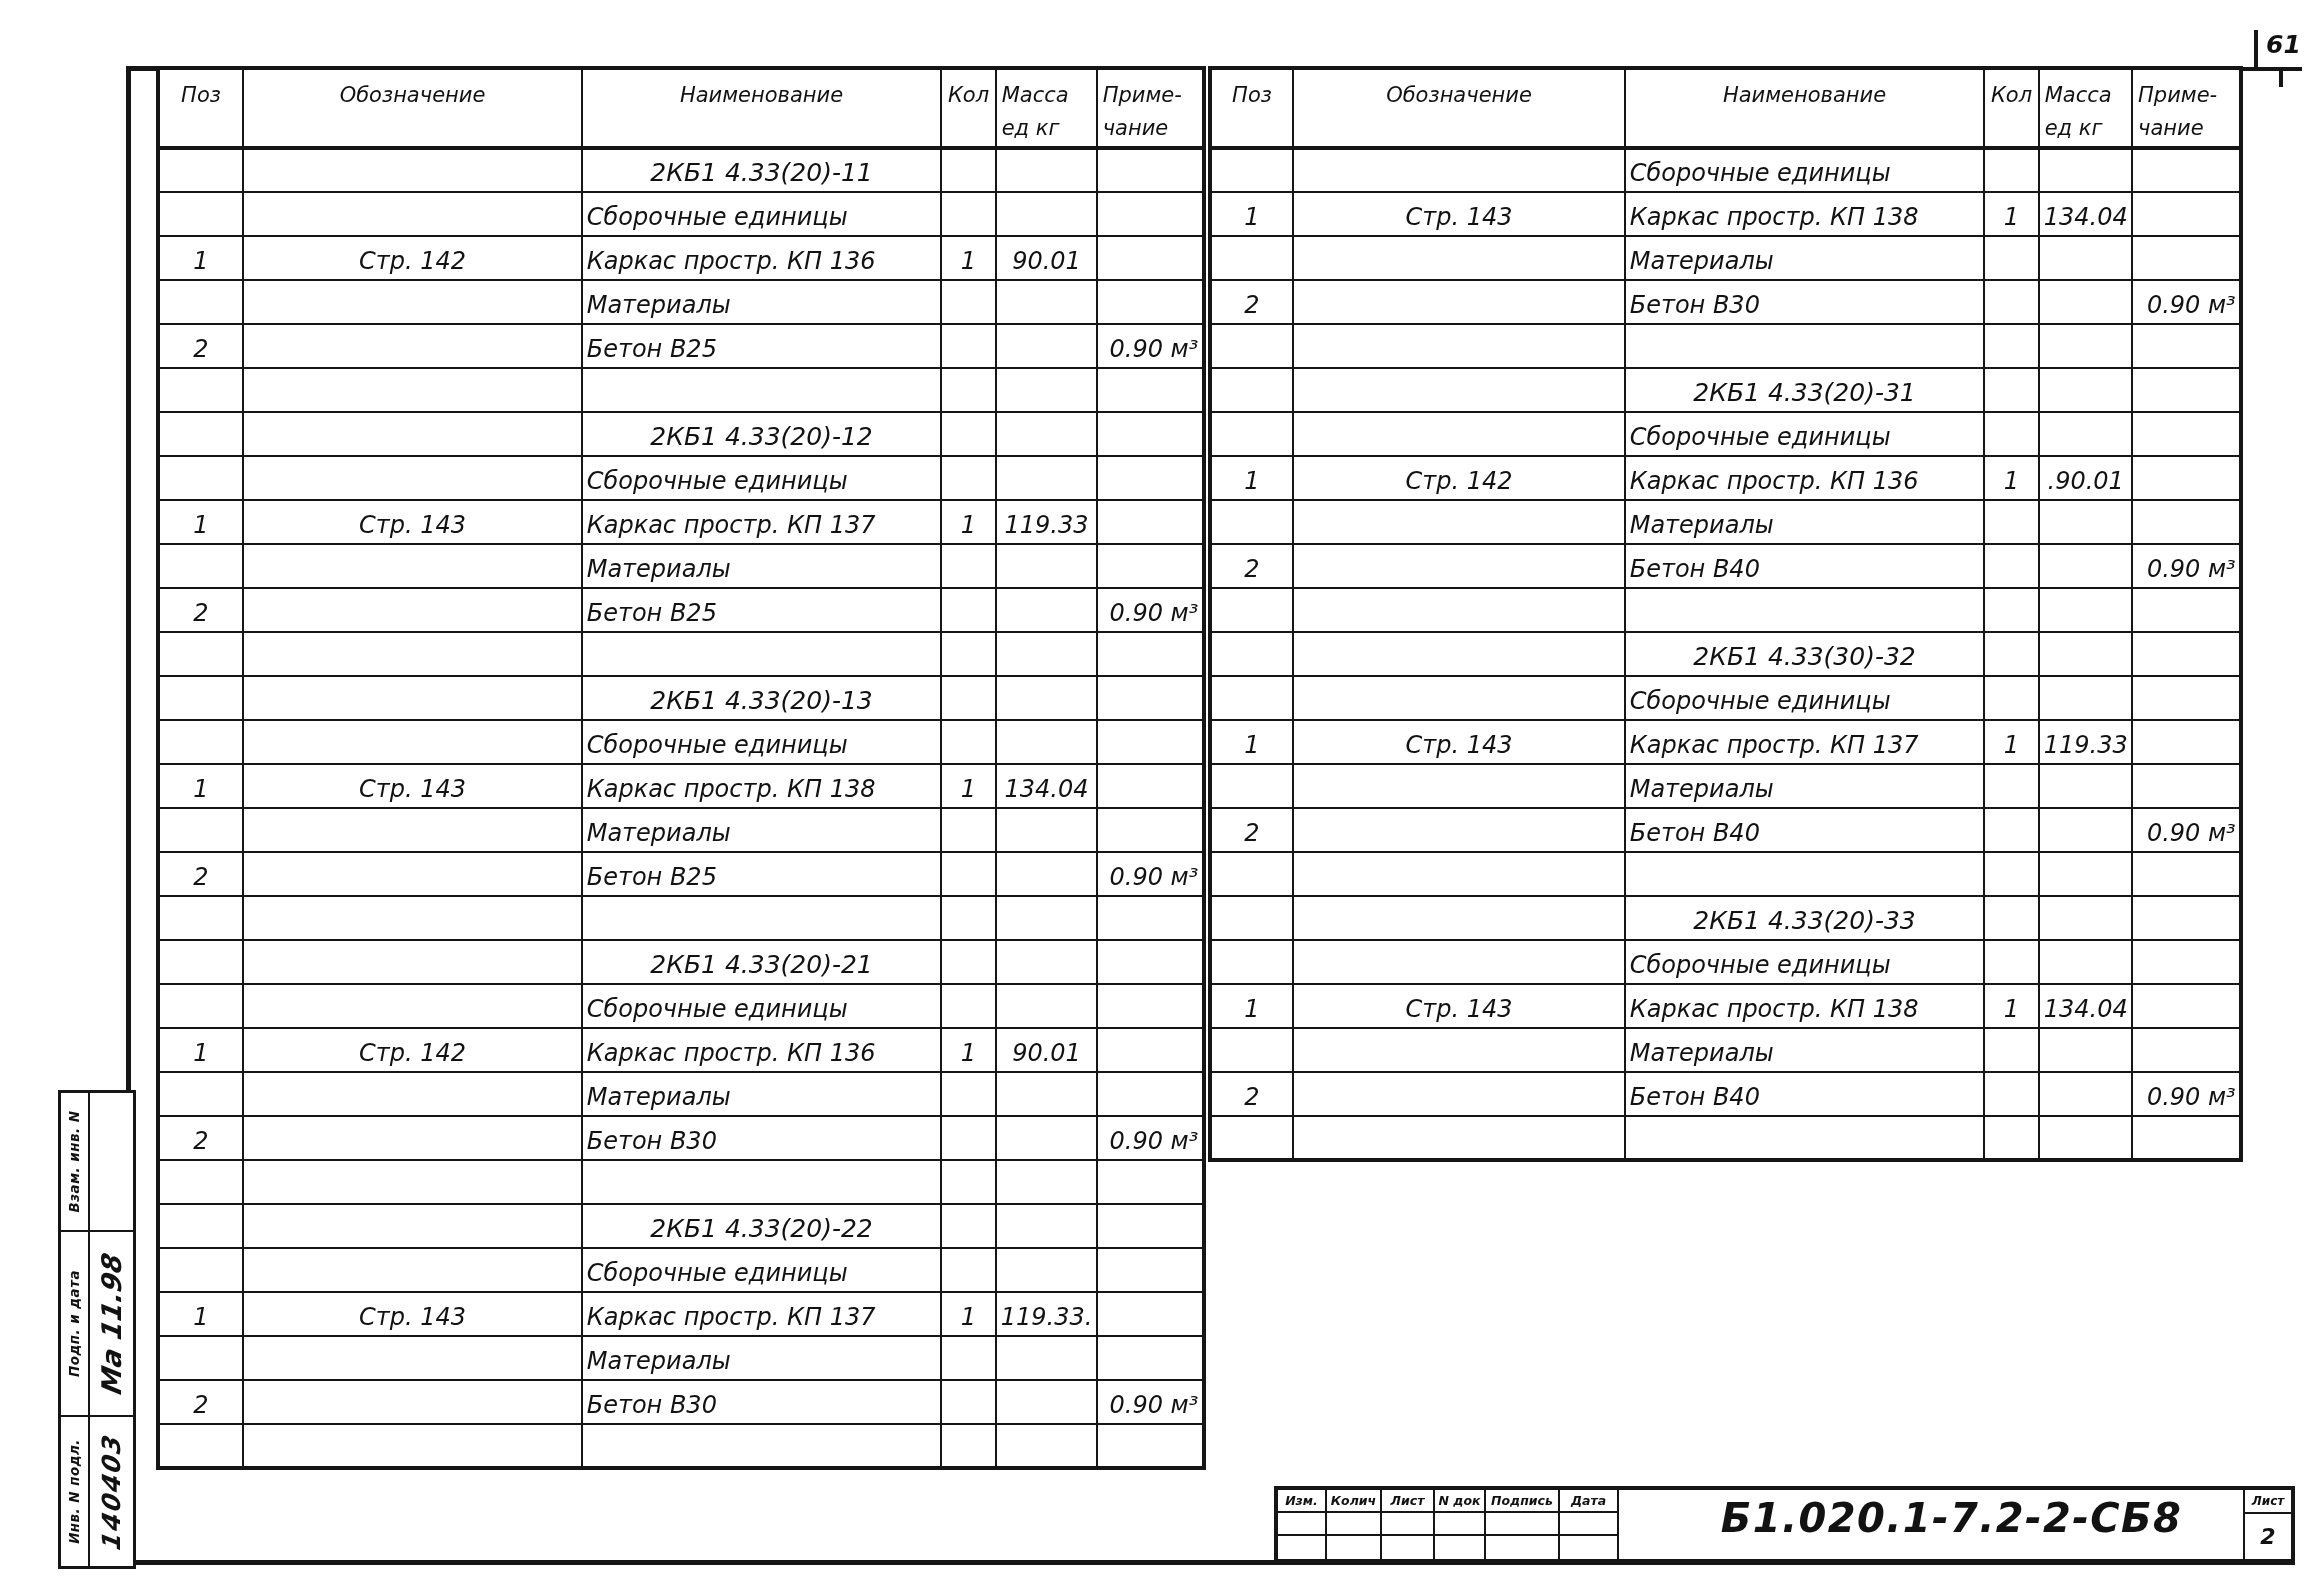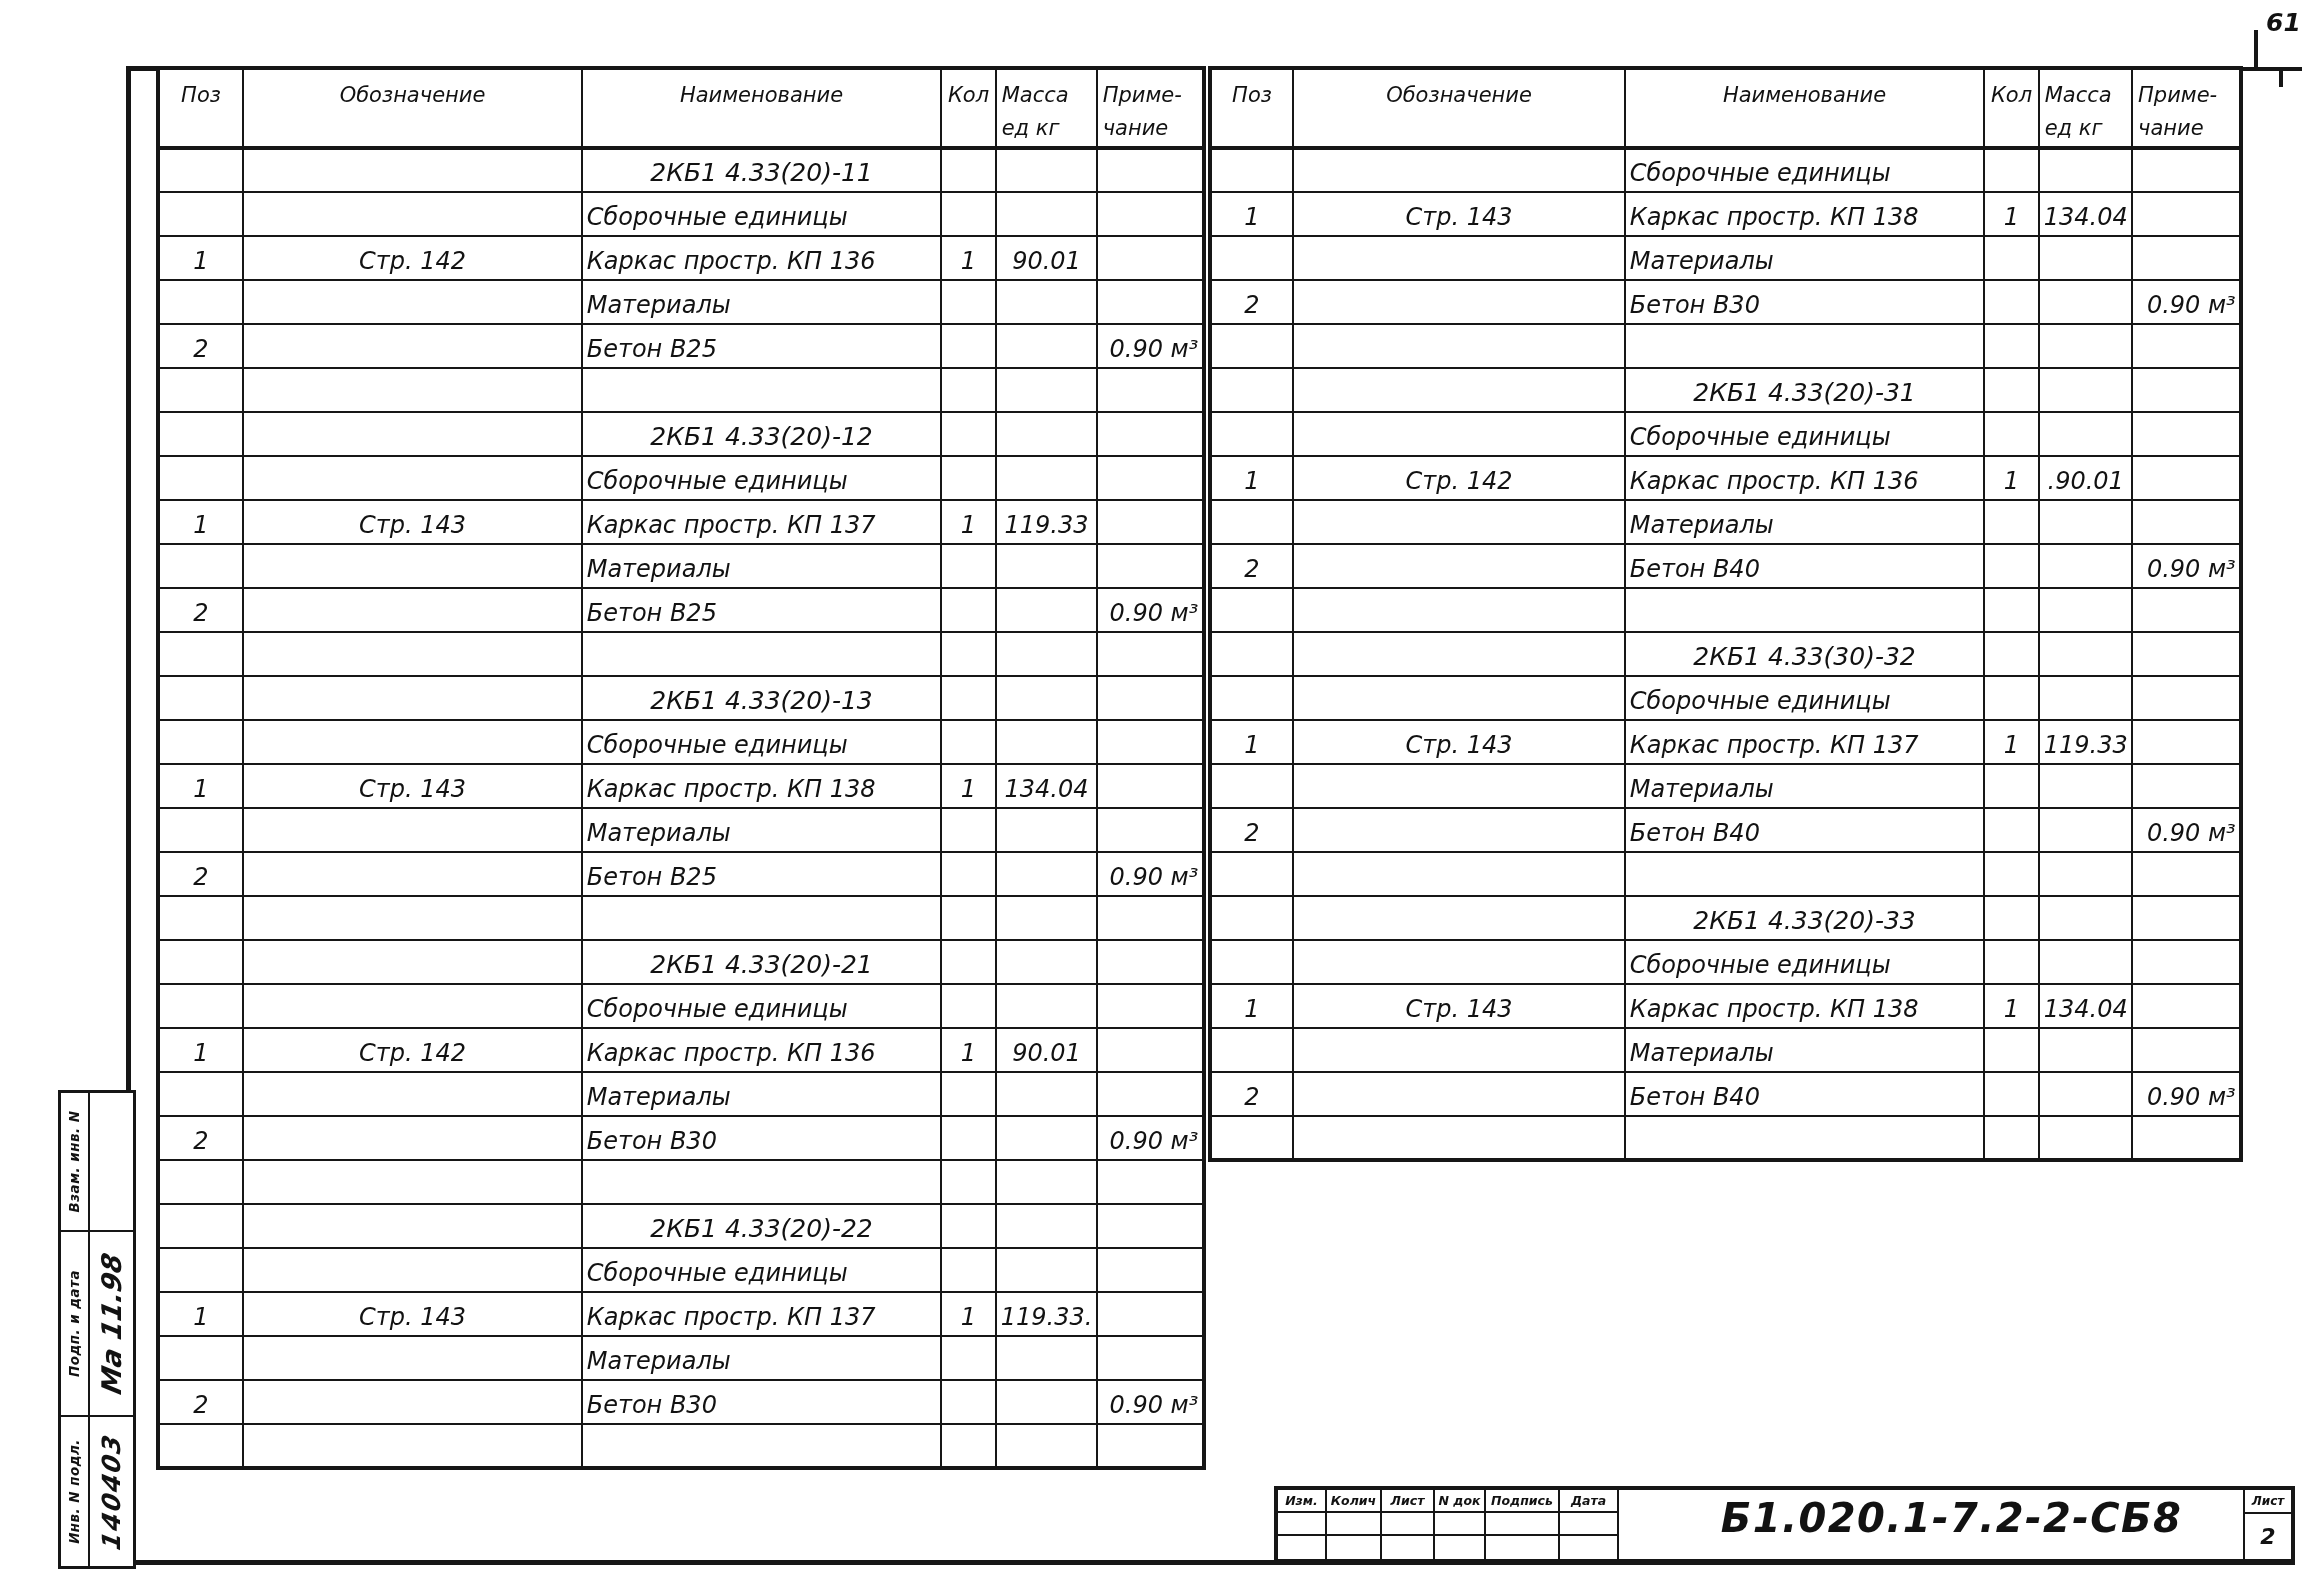--- a/index.html
+++ b/index.html
@@ -61,21 +61,21 @@
   .tb-label{font-style:italic;font-weight:700;font-size:12.5px;white-space:nowrap;}
   .tb-code{flex:1;border-right:2.3px solid #161616;display:flex;align-items:center;
     justify-content:center;font-weight:bold;font-style:italic;font-size:40px;
     letter-spacing:1.4px;padding-bottom:14px;padding-left:41px;}
   .tb-sheet{width:46px;display:flex;flex-direction:column;}
   .tb-sheet-label{height:22px;border-bottom:2.3px solid #161616;display:flex;
     align-items:center;justify-content:center;font-style:italic;font-weight:700;font-size:12px;}
   .tb-sheet-number{flex:1;display:flex;align-items:center;justify-content:center;
     font-style:italic;font-weight:bold;font-size:22px;}
   
-  .pagenum{position:absolute;left:2265px;top:8px;width:37px;text-align:center;
+  .pagenum{position:absolute;left:2265px;top:30px;width:37px;text-align:center;
     font-weight:bold;font-size:25px;font-style:italic;}
 </style>
 </head>
 <body>
 
 <div class="page">
 
   <div class="line" style="left:126px;top:66px;width:4.6px;height:1498px;"></div>
   <div class="line" style="left:126px;top:66px;width:35px;height:4.6px;"></div>
   <div class="line" style="left:58px;top:1560px;width:2237px;height:4.6px;"></div>

